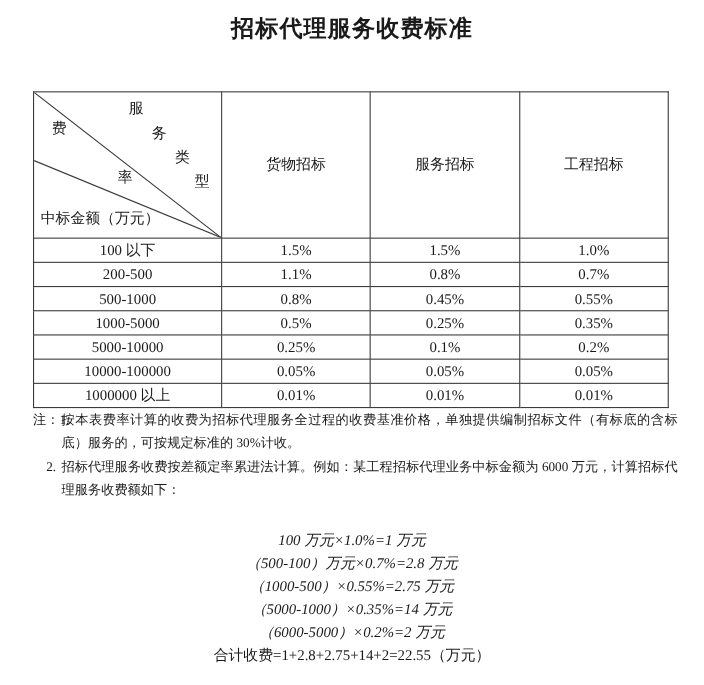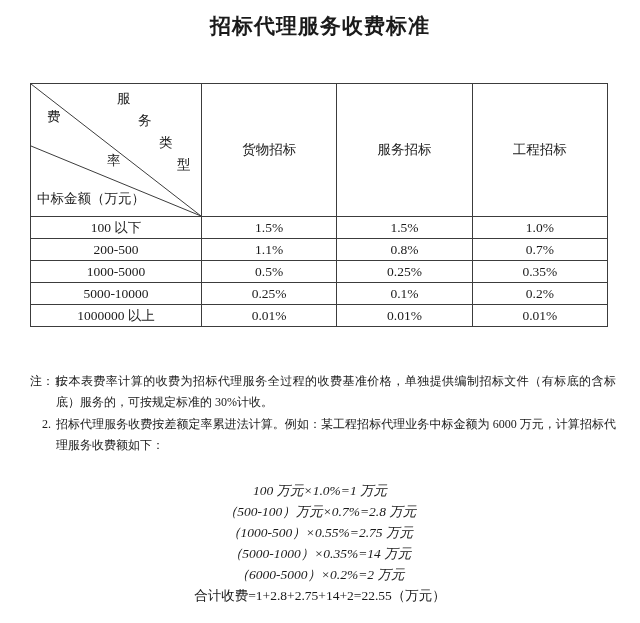--- a/index.html
+++ b/index.html
@@ -157,30 +157,42 @@
       <td>1.5%</td>
       <td>1.0%</td>
     </tr>
     <tr class="data-row">
       <td>200-500</td>
       <td>1.1%</td>
       <td>0.8%</td>
       <td>0.7%</td>
     </tr>
     <tr class="data-row">
+      <td>500-1000</td>
+      <td>0.8%</td>
+      <td>0.45%</td>
+      <td>0.55%</td>
+    </tr>
+    <tr class="data-row">
       <td>1000-5000</td>
       <td>0.5%</td>
       <td>0.25%</td>
       <td>0.35%</td>
     </tr>
     <tr class="data-row">
       <td>5000-10000</td>
       <td>0.25%</td>
       <td>0.1%</td>
       <td>0.2%</td>
+    </tr>
+    <tr class="data-row">
+      <td>10000-100000</td>
+      <td>0.05%</td>
+      <td>0.05%</td>
+      <td>0.05%</td>
     </tr>
     <tr class="data-row">
       <td>1000000 以上</td>
       <td>0.01%</td>
       <td>0.01%</td>
       <td>0.01%</td>
     </tr>
   </tbody>
 </table>
 

